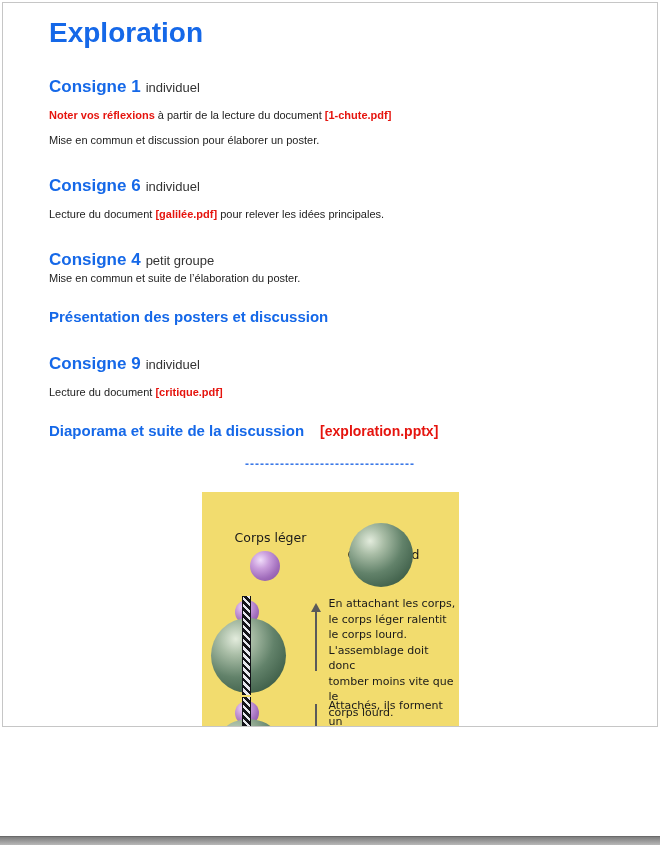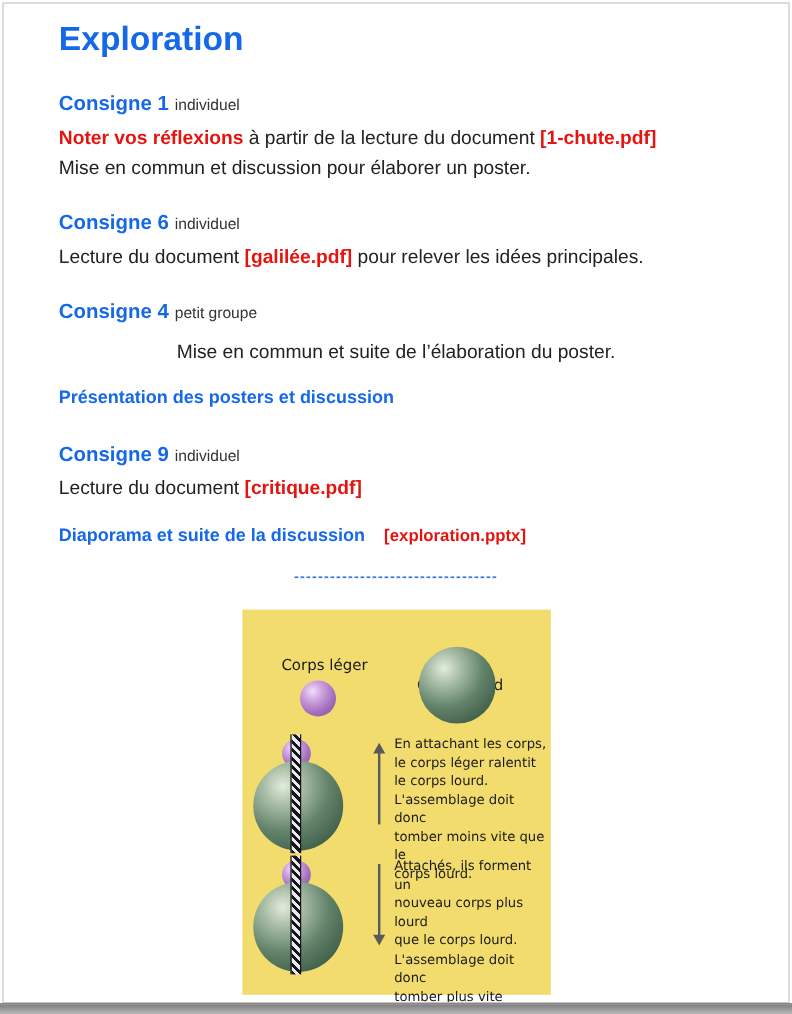--- a/index.html
+++ b/index.html
@@ -1,26 +1,26 @@
 <!DOCTYPE html>
 <html><head>
 <meta charset="utf-8">
 <style>
   * { margin: 0; padding: 0; box-sizing: border-box; }
   html, body { width: 660px; height: 845px; background: #ffffff; font-family: "Liberation Sans", sans-serif; }
   .page {
-    position: absolute; left: 2px; top: 2px; width: 656px; height: 834px;
+    position: absolute; left: 2px; top: 2px; width: 656px; height: 725px;
     background: #ffffff; border: 1px solid #c6c6c6; overflow: hidden;
   }
   .content { padding: 0 46px; }
   .doc-title { margin-top: 14px; font-size: 28px; line-height: 32px; font-weight: bold; color: #1568e8; }
   .consigne-head { margin-top: 28px; font-size: 17px; line-height: 20px; font-weight: bold; color: #1568e8; }
   .consigne-head .mode { font-size: 13px; font-weight: normal; color: #333333; margin-left: 5px; }
-  .body-line { margin-top: 10px; font-size: 16px; line-height: 15px; color: #222222; }
-  .body-line.tight { margin-top: 15px; text-align: center; }
+  .body-line { margin-top: 10px; font-size: 11px; line-height: 15px; color: #222222; }
+  .body-line.tight { margin-top: 0; }
   .red-bold { color: #e5140e; font-weight: bold; }
   .sub-head { margin-top: 22px; font-size: 15px; line-height: 18px; font-weight: bold; color: #1568e8; }
   .diaporama-file { margin-left: 16px; font-size: 14px; }
   .divider { margin-top: 17px; text-align: center; font-size: 12px; letter-spacing: 1px; color: #3b78e7; font-weight: bold; }
 
   
   .figure-box {
     position: relative; width: 257px; height: 321px; margin: 21px auto 0 auto;
     background: #f2dc6e;
     font-family: "DejaVu Sans", sans-serif;

